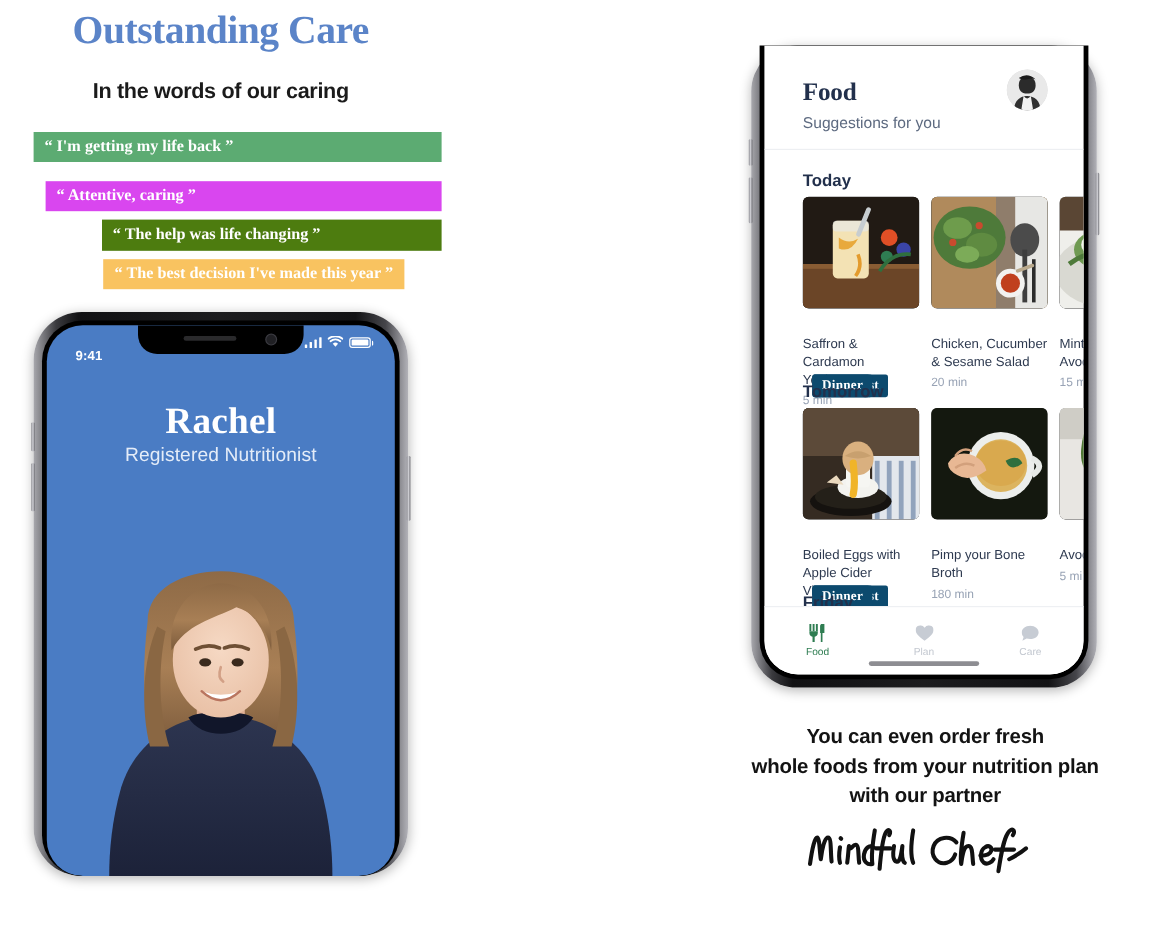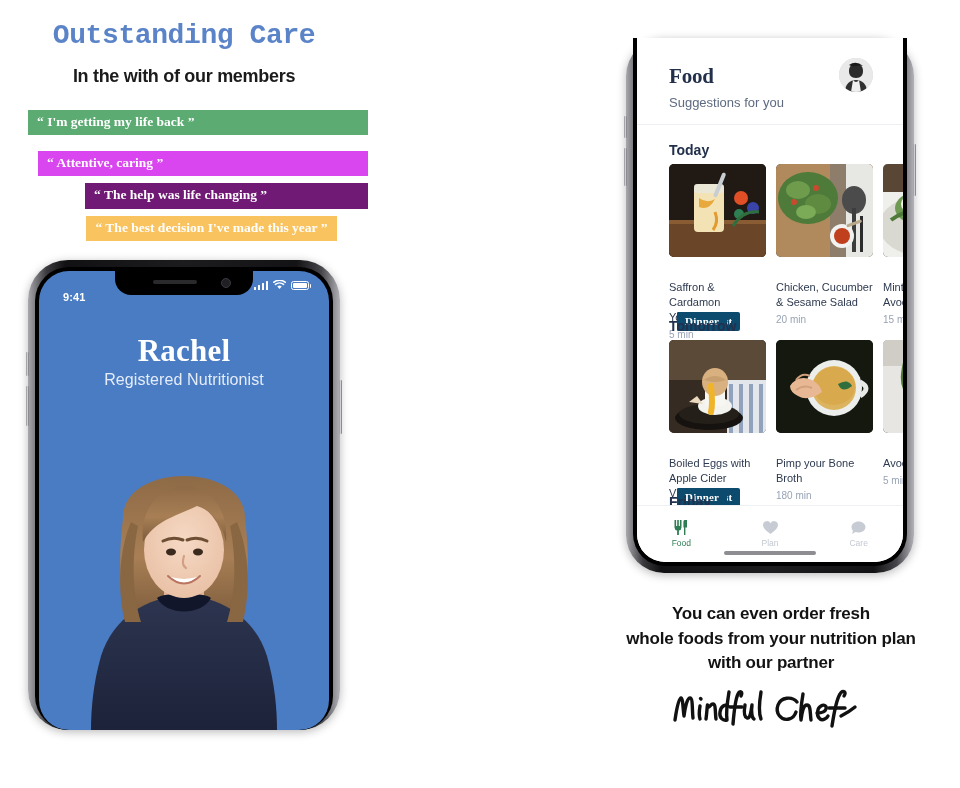--- a/index.html
+++ b/index.html
@@ -18,26 +18,26 @@
 
   
   .left-col {
     position: absolute;
     left: 0; top: 0;
     width: 420px; height: 788px;
   }
 
   .headline {
     position: absolute;
-    left: 0; top: 20px;
+    left: 0; top: 8px;
     width: 368px;
     text-align: center;
-    font-family: Liberation Mono, monospace;
-    font-weight: bold;
-    font-size: 28px;
+    font-family: Liberation Serif, serif;
+    font-weight: bold;
+    font-size: 33px;
     letter-spacing: -0.4px;
     color: #5b84c8;
   }
 
   .subhead {
     position: absolute;
     left: 0; top: 66px;
     width: 368px;
     text-align: center;
     font-family: "Liberation Sans", sans-serif;
@@ -65,21 +65,21 @@
     font-family: "Liberation Serif", "DejaVu Serif", serif;
     font-weight: bold;
     font-size: 13.5px;
     color: #ffffff;
     padding: 5px 9px 6px 9px;
     line-height: 1.05;
     white-space: nowrap;
   }
   .q-green  { background: #5cab72; }
   .q-pink   { background: #d946ef; margin-left: 10px; margin-top: 16px; }
-  .q-blue   { background: #701a75; }
+  .q-blue   { background: #4d7c0f; }
   .q-yellow { background: #f9c360; }
 
   
   .phone-frame {
     position: absolute;
     background: #1a1a1c;
     background: linear-gradient(90deg,#a8a8ad 0%,#3a3a3e 6%,#111113 12%,#1c1c1e 50%,#131315 86%,#45454a 94%,#b2b2b8 100%);
     box-shadow: 0 2px 10px rgba(0,0,0,0.28);
   }
   .phone-inner {
@@ -354,21 +354,21 @@
     text-align: center;
   }
   .brand-logo svg { display: inline-block; }
 </style>
 </head>
 <body>
 
 <div class="left-col">
 
   <div class="headline">Outstanding Care</div>
-  <div class="subhead">In the with of our members</div>
+  <div class="subhead">In the words of our caring</div>
 
   <div class="quotes">
     <div class="quote-row r1">
       <div class="quote q-green">“ I'm getting my life back ”</div>
       <div class="quote q-pink">“ Attentive, caring ”</div>
     </div>
     <div class="quote-row r2">
       <div class="quote q-blue">“ The help was life changing ”</div>
     </div>
     <div class="quote-row r3">

